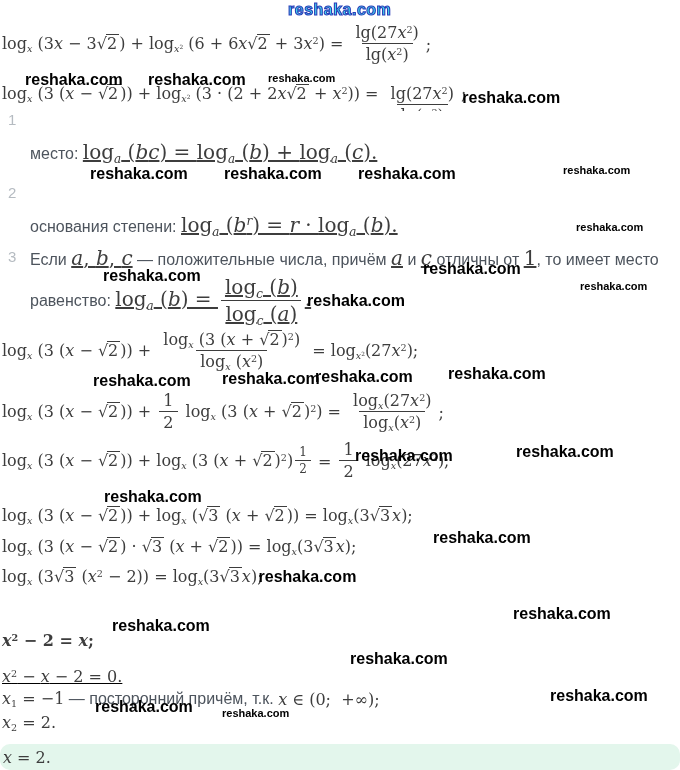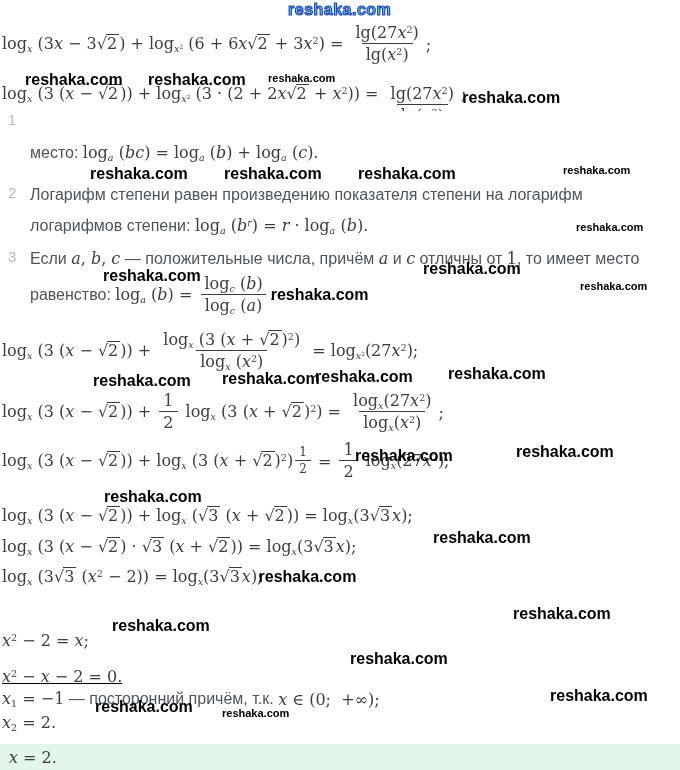--- a/index.html
+++ b/index.html
@@ -23,55 +23,55 @@
   .rtext{font-family:"Liberation Sans","DejaVu Sans",sans-serif;color:#4d545d;
          font-size:16px;white-space:pre-wrap;}
   
   .line{position:absolute;display:flex;align-items:center;white-space:pre;}
   .line.clip{overflow:hidden;align-items:flex-start;}
   
   .rule{position:absolute;left:8px;width:666px;}
   .rnum{position:absolute;left:0;top:5px;color:#b5bbc1;
         font-family:"Liberation Sans",sans-serif;font-size:15px;}
   .rbody{margin-left:22px;line-height:31px;}
-  .rbody .math{font-size:16px;}
+  .rbody .math{font-size:20px;text-decoration:underline;}
   
   .wm{position:absolute;font-family:"Liberation Sans","DejaVu Sans",sans-serif;
       font-weight:700;color:#000;white-space:nowrap;line-height:1;}
   .wm.b{font-size:16px;}
   .wm.s{font-size:11px;font-weight:600;}
   .wm.o{font-size:16px;color:#3fd9ea;-webkit-text-stroke:1.1px #2a3bb8;letter-spacing:.5px;}
   .wm-in{font-family:"Liberation Sans","DejaVu Sans",sans-serif;font-weight:700;
          font-size:16px;color:#000;margin-left:-4px;align-self:center;}
   
-  .answer{position:absolute;left:0;width:680px;display:flex;align-items:center;padding-left:9px;box-sizing:border-box;}
+  .answer{position:absolute;left:0;width:680px;display:flex;align-items:center;padding-left:3px;box-sizing:border-box;border-radius:10px;}
 </style>
 </head>
 <body>
 
 <div id="screen" style="background: rgb(255, 255, 255);">
     <div class="line" style="top: 24px; left: 2px; height: 40px;"><span class="math"><span class="rm">log</span><sub><i>x</i></sub> (3<i>x</i> − 3<span class="sqrt">√<span class="vinc">2</span></span>) + <span class="rm">log</span><sub><i>x</i><sup>2</sup></sub> (6 + 6<i>x</i><span class="sqrt">√<span class="vinc">2</span></span> + 3<i>x</i><sup>2</sup>) = </span><span class="math frac"><span class="fn"><span class="rm">lg</span>(27<i>x</i><sup>2</sup>)</span><span class="fd"><span class="rm">lg</span>(<i>x</i><sup>2</sup>)</span></span><span class="math">;</span></div>
     <div class="line clip" style="top: 84px; left: 2px; height: 27px;"><span class="math"><span class="rm">log</span><sub><i>x</i></sub> (3 (<i>x</i> − <span class="sqrt">√<span class="vinc">2</span></span>)) + <span class="rm">log</span><sub><i>x</i><sup>2</sup></sub> (3 · (2 + 2<i>x</i><span class="sqrt">√<span class="vinc">2</span></span> + <i>x</i><sup>2</sup>)) = </span><span class="math frac"><span class="fn"><span class="rm">lg</span>(27<i>x</i><sup>2</sup>)</span><span class="fd"><span class="rm">lg</span>(<i>x</i><sup>2</sup>)</span></span><span class="math">;</span><span class="wm-in">reshaka.com</span></div>
     <div class="line" style="top: 314px; left: 2px; height: 74px;"><span class="math"><span class="rm">log</span><sub><i>x</i></sub> (3 (<i>x</i> − <span class="sqrt">√<span class="vinc">2</span></span>)) + </span><span class="math frac"><span class="fn"><span class="rm">log</span><sub><i>x</i></sub> (3 (<i>x</i> + <span class="sqrt">√<span class="vinc">2</span></span>)<sup>2</sup>)</span><span class="fd"><span class="rm">log</span><sub><i>x</i></sub> (<i>x</i><sup>2</sup>)</span></span><span class="math"> = <span class="rm">log</span><sub><i>x</i><sup>2</sup></sub>(27<i>x</i><sup>2</sup>);</span></div>
     <div class="line" style="top: 388px; left: 2px; height: 48px;"><span class="math"><span class="rm">log</span><sub><i>x</i></sub> (3 (<i>x</i> − <span class="sqrt">√<span class="vinc">2</span></span>)) + </span><span class="math frac"><span class="fn">1</span><span class="fd">2</span></span><span class="math"> <span class="rm">log</span><sub><i>x</i></sub> (3 (<i>x</i> + <span class="sqrt">√<span class="vinc">2</span></span>)<sup>2</sup>) = </span><span class="math frac"><span class="fn"><span class="rm">log</span><sub><i>x</i></sub>(27<i>x</i><sup>2</sup>)</span><span class="fd"><span class="rm">log</span><sub><i>x</i></sub>(<i>x</i><sup>2</sup>)</span></span><span class="math">;</span></div>
     <div class="line" style="top: 438px; left: 2px; height: 46px;"><span class="math"><span class="rm">log</span><sub><i>x</i></sub> (3 (<i>x</i> − <span class="sqrt">√<span class="vinc">2</span></span>)) + <span class="rm">log</span><sub><i>x</i></sub> (3 (<i>x</i> + <span class="sqrt">√<span class="vinc">2</span></span>)<sup>2</sup>)</span><span class="math frac raise"><span class="fn">1</span><span class="fd">2</span></span><span class="math"> = </span><span class="math frac"><span class="fn">1</span><span class="fd">2</span></span><span class="math"> <span class="rm">log</span><sub><i>x</i></sub>(27<i>x</i><sup>2</sup>);</span></div>
     <div class="line" style="top: 503px; left: 2px; height: 26px;"><span class="math"><span class="rm">log</span><sub><i>x</i></sub> (3 (<i>x</i> − <span class="sqrt">√<span class="vinc">2</span></span>)) + <span class="rm">log</span><sub><i>x</i></sub> (<span class="sqrt">√<span class="vinc">3</span></span> (<i>x</i> + <span class="sqrt">√<span class="vinc">2</span></span>)) = <span class="rm">log</span><sub><i>x</i></sub>(3<span class="sqrt">√<span class="vinc">3</span></span><i>x</i>);</span></div>
     <div class="line" style="top: 534px; left: 2px; height: 26px;"><span class="math"><span class="rm">log</span><sub><i>x</i></sub> (3 (<i>x</i> − <span class="sqrt">√<span class="vinc">2</span></span>) · <span class="sqrt">√<span class="vinc">3</span></span> (<i>x</i> + <span class="sqrt">√<span class="vinc">2</span></span>)) = <span class="rm">log</span><sub><i>x</i></sub>(3<span class="sqrt">√<span class="vinc">3</span></span><i>x</i>);</span></div>
     <div class="line" style="top: 564px; left: 2px; height: 26px; justify-content: space-between;"><span class="math"><span class="rm">log</span><sub><i>x</i></sub> (3<span class="sqrt">√<span class="vinc">3</span></span> (<i>x</i><sup>2</sup> − 2)) = <span class="rm">log</span><sub><i>x</i></sub>(3<span class="sqrt">√<span class="vinc">3</span></span><i>x</i>);</span><span class="wm-in">reshaka.com</span></div>
-    <div class="line" style="top: 628px; left: 2px; height: 24px;"><span class="math"><i>x</i><sup>2</sup> − 2 = <i>x</i>;</span></div>
+    <div class="line" style="top: 628px; left: 2px; height: 24px; font-weight: bold;"><span class="math"><i>x</i><sup>2</sup> − 2 = <i>x</i>;</span></div>
     <div class="line" style="top: 664px; left: 2px; height: 24px; text-decoration: underline;"><span class="math"><i>x</i><sup>2</sup> − <i>x</i> − 2 = 0.</span></div>
     <div class="line" style="top: 687px; left: 2px; height: 24px;"><span class="math"><i>x</i><sub>1</sub> = −1</span><span class="rtext"> — посторонний причём, т.к. </span><span class="math"><i>x</i> ∈ (0;  +∞);</span></div>
     <div class="line" style="top: 711px; left: 2px; height: 24px;"><span class="math"><i>x</i><sub>2</sub> = 2.</span></div>
     <div class="rule" style="top: 106px;">
       <span class="rnum">1</span>
       <div class="rbody"><br><span class="rtext">место: </span><span class="math"><span class="rm">log</span><sub><i>a</i></sub> (<i>b</i><i>c</i>) = <span class="rm">log</span><sub><i>a</i></sub> (<i>b</i>) + <span class="rm">log</span><sub><i>a</i></sub> (<i>c</i>).</span></div>
     </div>
     <div class="rule" style="top: 179px;">
       <span class="rnum">2</span>
-      <div class="rbody"><span class="rtext">Логарифм степени равен произведению показателя степени на логарифм</span><br><span class="rtext">логарифмов степени: </span><span class="math"><span class="rm">log</span><sub><i>a</i></sub> (<i>b</i><sup><i>r</i></sup>) = <i>r</i> · <span class="rm">log</span><sub><i>a</i></sub> (<i>b</i>).</span></div>
+      <div class="rbody"><br><span class="rtext">основания степени: </span><span class="math"><span class="rm">log</span><sub><i>a</i></sub> (<i>b</i><sup><i>r</i></sup>) = <i>r</i> · <span class="rm">log</span><sub><i>a</i></sub> (<i>b</i>).</span></div>
     </div>
     <div class="rule" style="top: 243px;">
       <span class="rnum">3</span>
       <div class="rbody"><span class="rtext">Если </span><span class="math"><i>a</i>, <i>b</i>, <i>c</i></span><span class="rtext"> — положительные числа, причём </span><span class="math"><i>a</i></span><span class="rtext"> и </span><span class="math"><i>c</i></span><span class="rtext"> отличны от </span><span class="math">1</span><span class="rtext">, то имеет место</span><br><span class="rtext">равенство: </span><span class="math"><span class="rm">log</span><sub><i>a</i></sub> (<i>b</i>) = </span><span class="math frac"><span class="fn"><span class="rm">log</span><sub><i>c</i></sub> (<i>b</i>)</span><span class="fd"><span class="rm">log</span><sub><i>c</i></sub> (<i>a</i>)</span></span><span class="math">.</span><span class="wm-in">reshaka.com</span></div>
     </div>
     <div class="answer" style="top: 744px; height: 26px; background: rgb(227, 246, 236);">
       <span class="math"><i>x</i> = 2.</span>
     </div>
     <span class="wm o" style="left: 288px; top: 2px;">reshaka.com</span>
     <span class="wm b" style="left: 25px; top: 72px;">reshaka.com</span>

